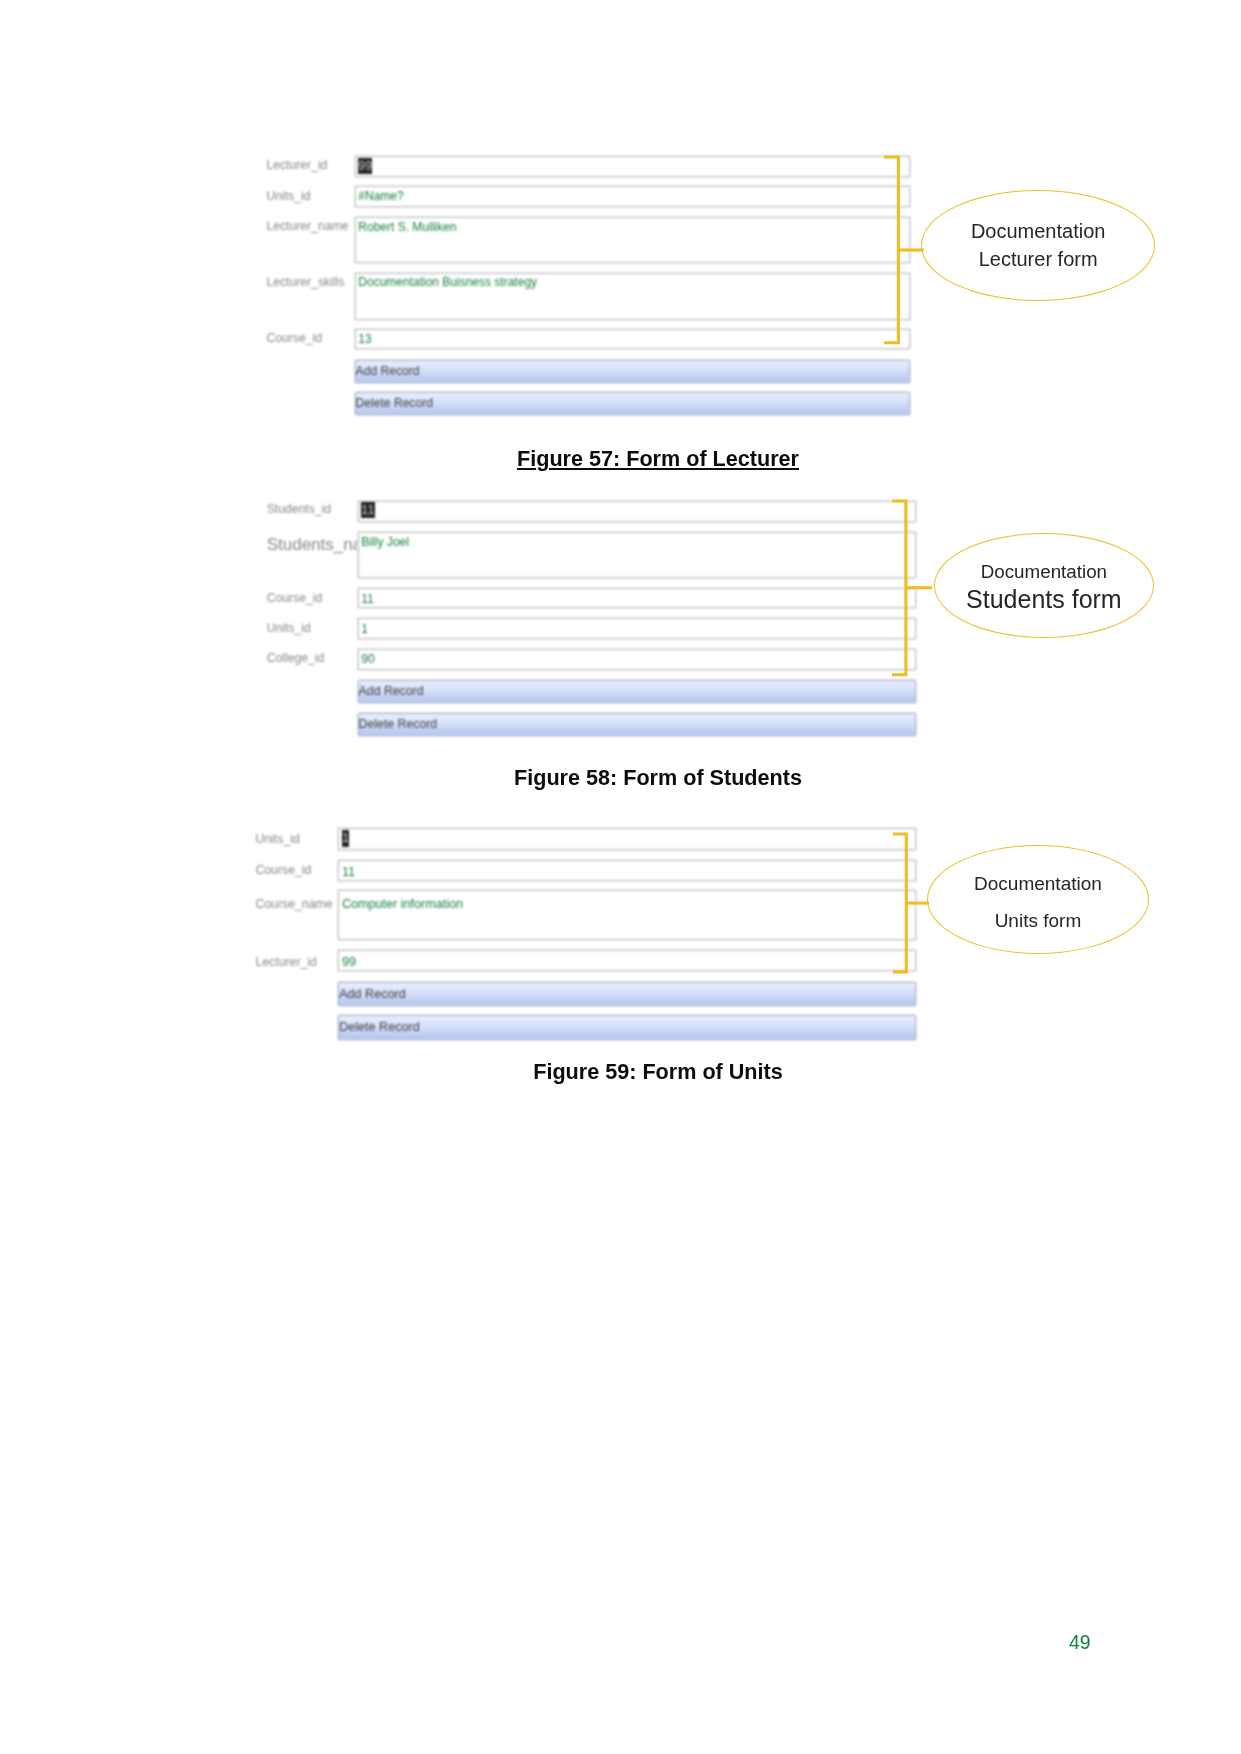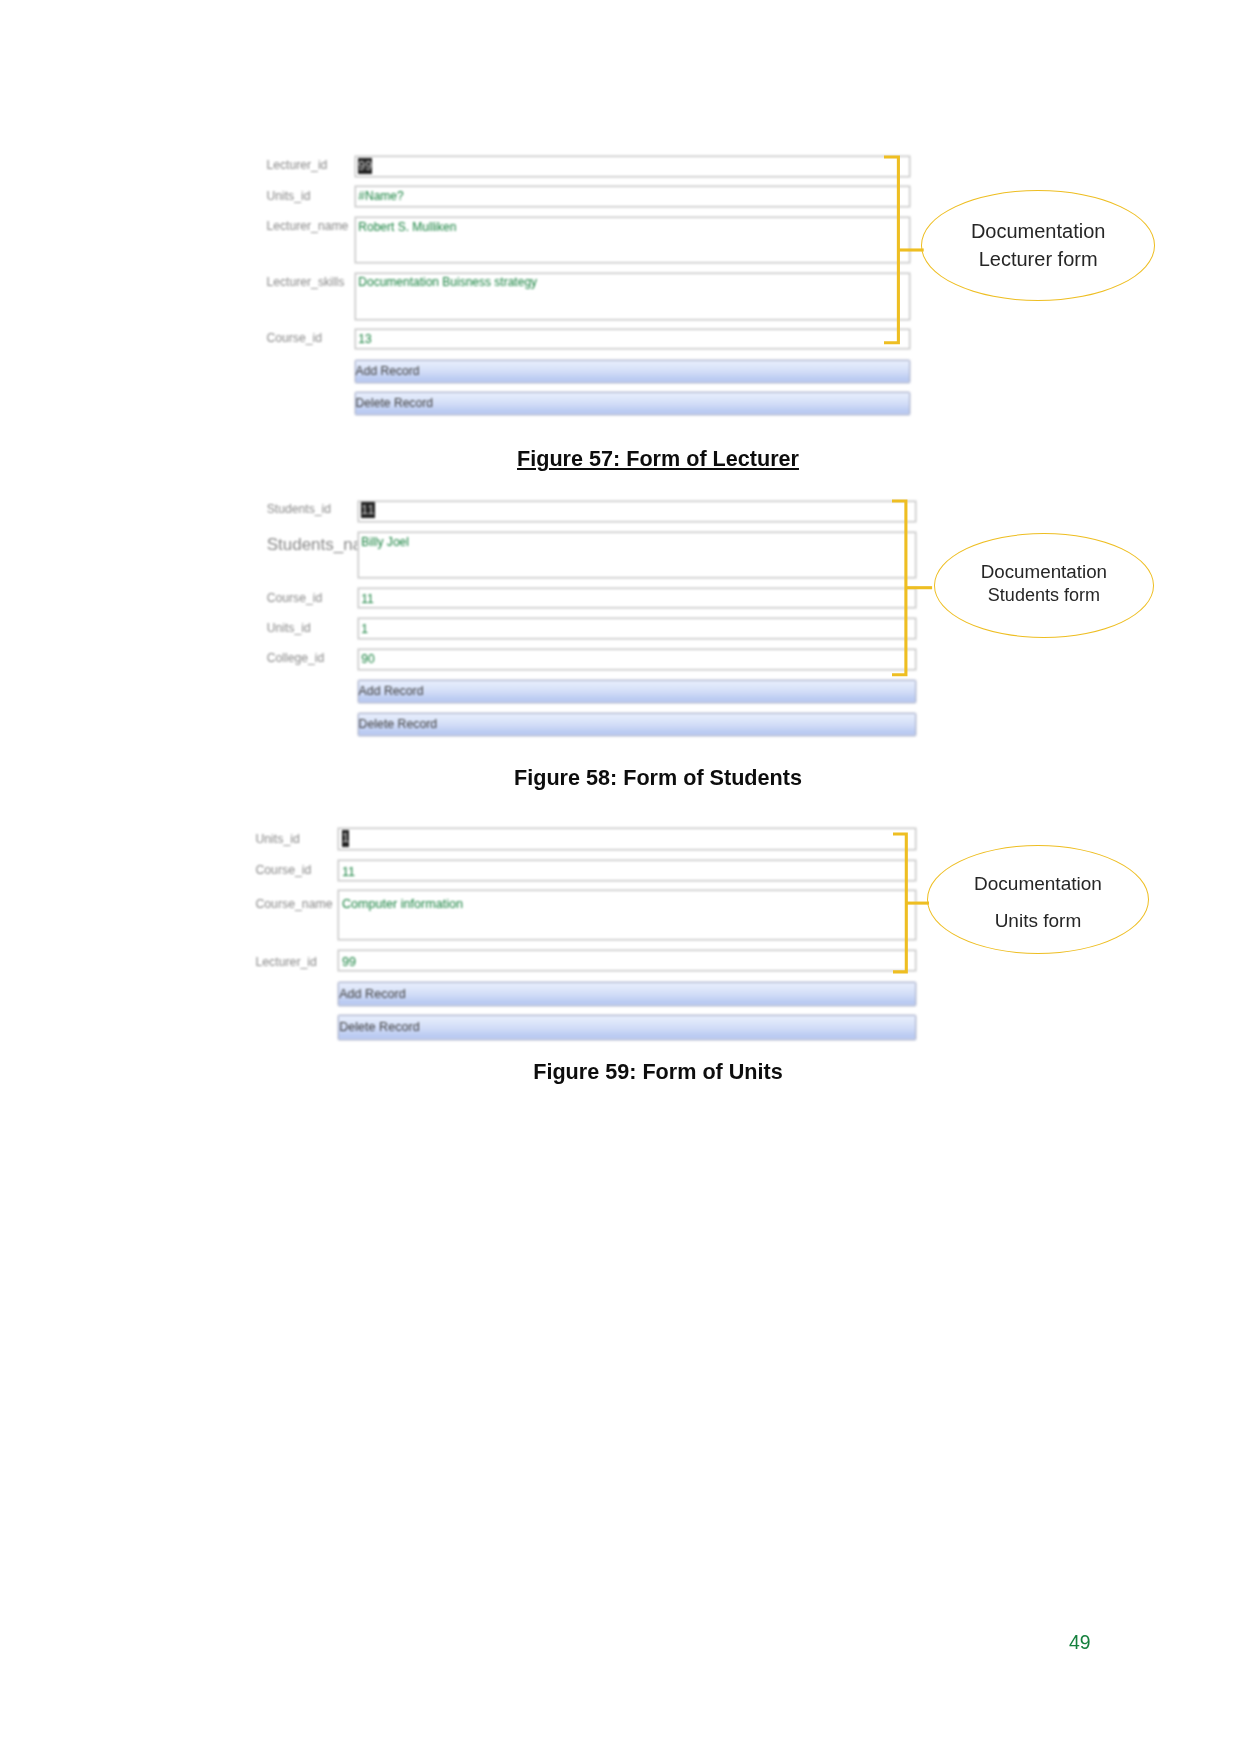--- a/index.html
+++ b/index.html
@@ -97,21 +97,21 @@
           <div class="fbtn" style="left:327.6px;top:712.7px;width:558.8px;height:23.5px;line-height:21.5px;font-size:12.3px;">Delete Record</div>
         </div>
       </div>
       <div class="calloutwrap">
         <svg class="brk" style="left:886.9px;top:495.8px;" width="50.10000000000002" height="183.8">
       <path d="M 5 5 L 18.899999999999977 5 L 18.899999999999977 178.8 L 5 178.8" fill="none" stroke="#eebe22" stroke-width="3.1" stroke-linecap="butt" stroke-linejoin="miter"></path>
       <path d="M 18.899999999999977 91.69999999999999 L 45.10000000000002 91.69999999999999" fill="none" stroke="#eebe22" stroke-width="3.1" stroke-linecap="butt"></path>
     </svg>
         <div class="ellipse" style="left:934.1px;top:533.1px;width:219.6px;height:104.7px;color:#eebe22;">
      <div class="ln" style="top:26.5px;font-size:18.8px;">Documentation</div>
-     <div class="ln" style="top:51.1px;font-size:18px;">Students form</div>
+     <div class="ln" style="top:51.1px;font-size:25px;">Students form</div>
    </div>
       </div>
       <div class="caption" style="left:75px;width:1166px;top:765px;">Figure 58: Form of Students</div>
       <div class="figwrap">
         <div class="shot" style="left:0;top:0;width:1241px;height:1754px;">
           <div class="flabel" style="left:225.4px;top:832.6px;font-size:12.3px;">Units_id</div>
           <div class="fbox" style="left:308.2px;top:828.4px;width:577.4000000000001px;height:21.9px;"></div>
           <div class="fval sel" style="left:311.9px;top:830.2px;font-size:12.6px;">1</div>
           <div class="flabel" style="left:225.4px;top:864px;font-size:12.3px;">Course_id</div>
           <div class="fbox" style="left:308.2px;top:859.5px;width:577.4000000000001px;height:21.2px;"></div>

